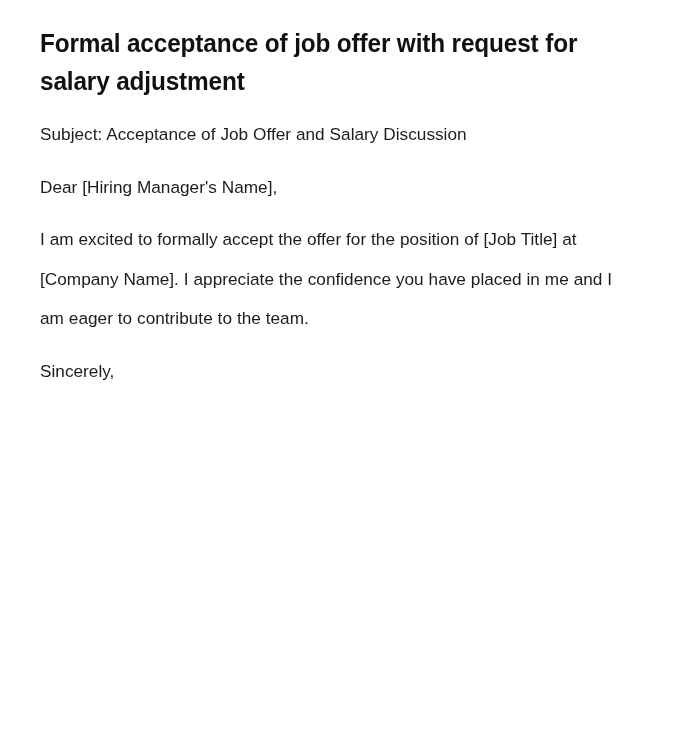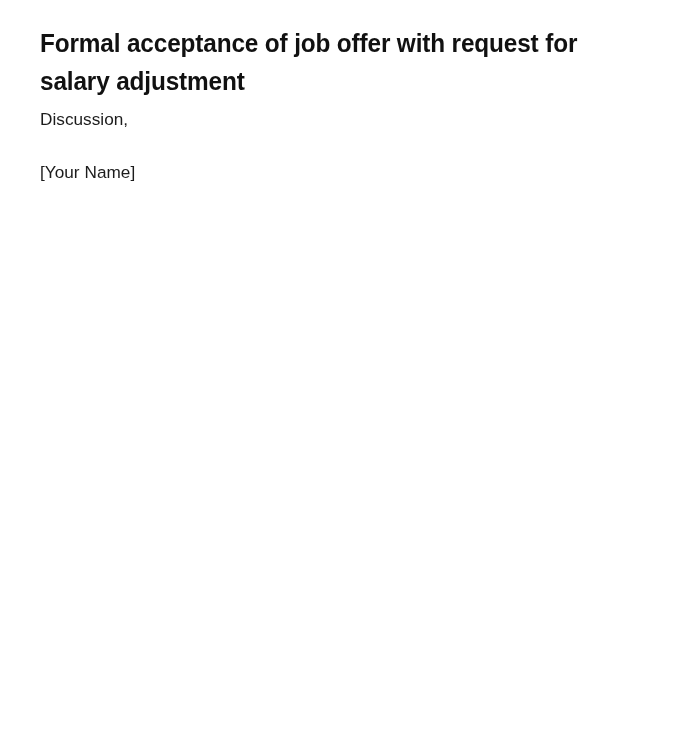--- a/index.html
+++ b/index.html
@@ -65,23 +65,25 @@
 </style>
 </head>
 <body>
 
 <article class="article">
 
   <h1 class="article-title">Formal acceptance of job offer with request for salary adjustment</h1>
 
   <div class="article-body">
 
+    <p class="para para-subject">Subject: Acceptance of Job Offer and Salary Discussion</p>
+
+    <p class="para">Dear [Hiring Manager's Name],</p>
+
+    <p class="para">I am excited to formally accept the offer for the position of [Job Title] at [Company Name]. I appreciate the confidence you have placed in me and I am eager to contribute to the team.</p>
 
 
 
+    <p class="para">Sincerely,</p>
 
-
-    <p class="para">Discussion,</p>
-
-    <p class="para">[Your Name]</p>
 
   </div>
 </article>
 
 </body></html>

